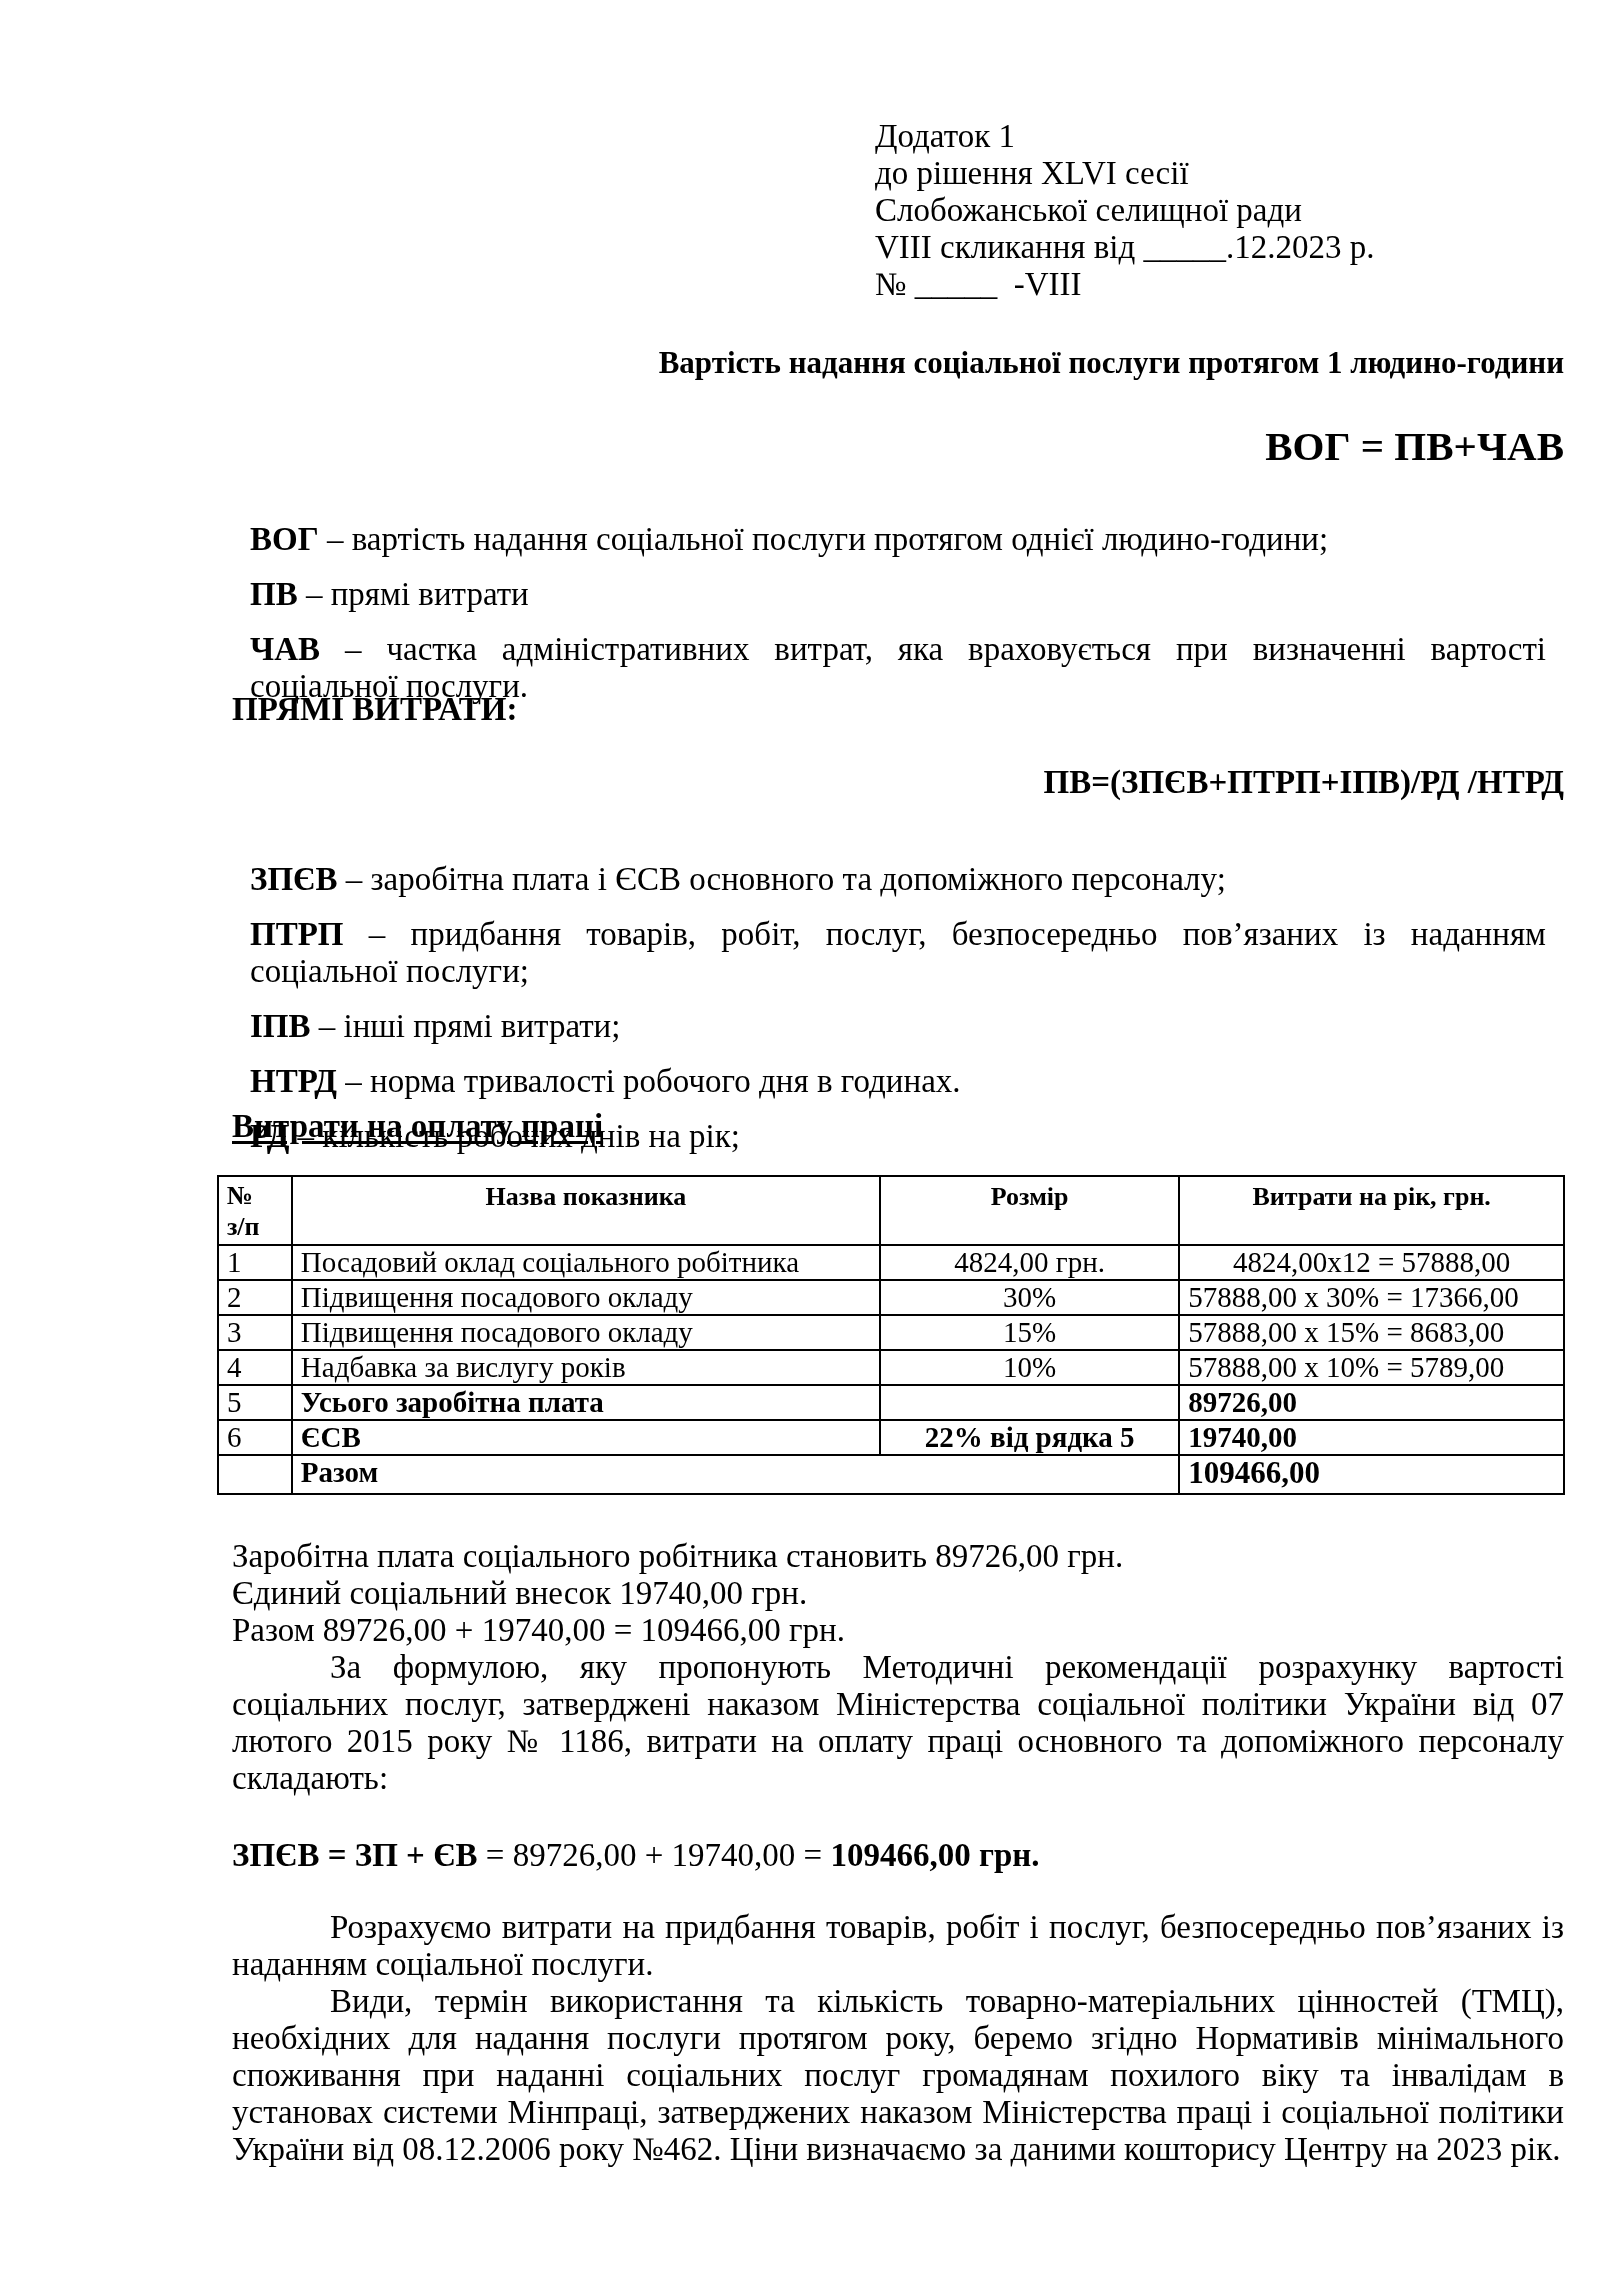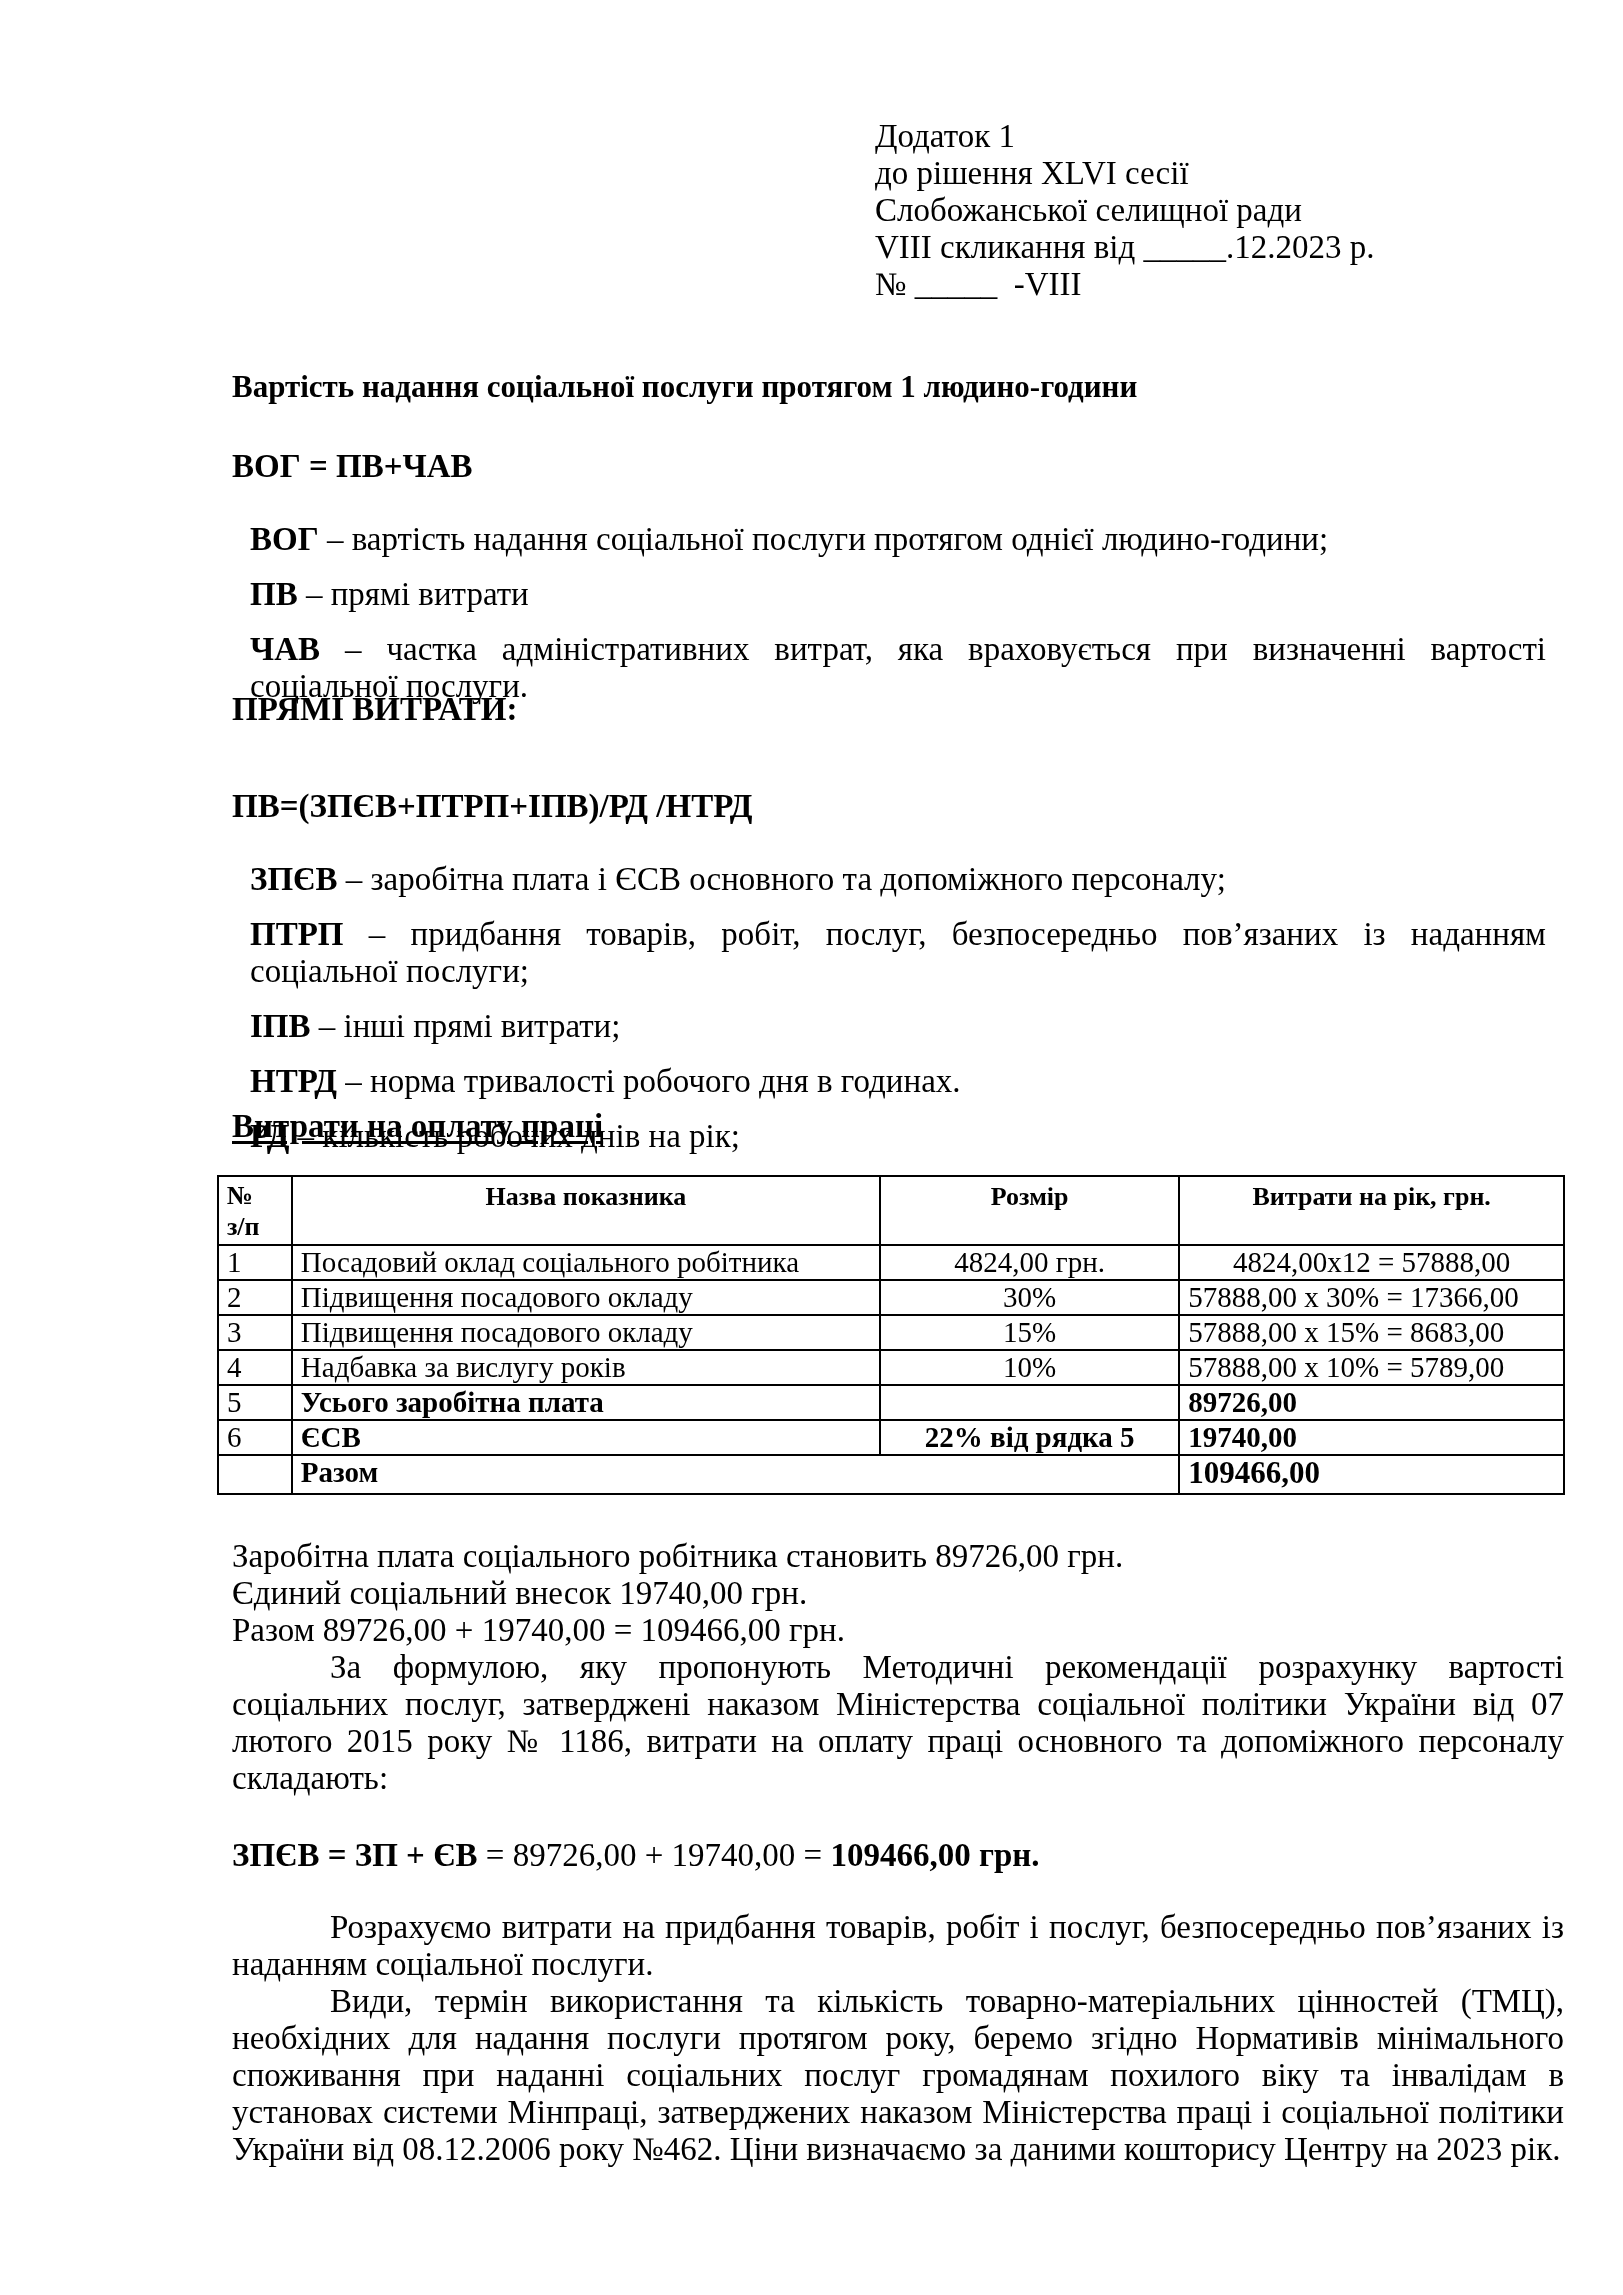--- a/index.html
+++ b/index.html
@@ -4,24 +4,24 @@
   <style>
     html, body { margin: 0; padding: 0; background: #ffffff; }
     body {
       width: 1623px; height: 2295px; position: relative; overflow: hidden;
       font-family: "Liberation Serif", "DejaVu Serif", serif;
       color: #000; font-size: 33px; line-height: 1.12;
     }
     .header-block { position: absolute; left: 875px; top: 118px; font-size: 33px; line-height: 37px; }
     .header-block div { white-space: pre; }
     .abs { position: absolute; left: 232px; width: 1332px; }
-    .center { text-align: left; margin-top: 24px; }
+    .center { text-align: right; }
     .bold { font-weight: bold; }
     .title { top: 346px; font-weight: bold; font-size: 31px; }
-    .formula1 { top: 424px; font-weight: bold; font-size: 33px; }
+    .formula1 { top: 424px; font-weight: bold; font-size: 41px; }
     .defs1 { top: 503px; line-height: 37px; }
     .defs1 p, .defs2 p { margin: 18px; text-align: justify; }
     .h-direct { top: 691px; font-weight: bold; }
     .formula2 { top: 764px; font-weight: bold; }
     .defs2 { top: 843px; line-height: 37px; }
     .h-labor { top: 1108px; font-weight: bold; text-decoration: underline; text-decoration-thickness: 2.6px; text-underline-offset: 3.9px; }
     table.wage {
       position: absolute; left: 217px; top: 1175px; width: 1348px;
       border-collapse: collapse; font-size: 29px; line-height: 33px;
     }

